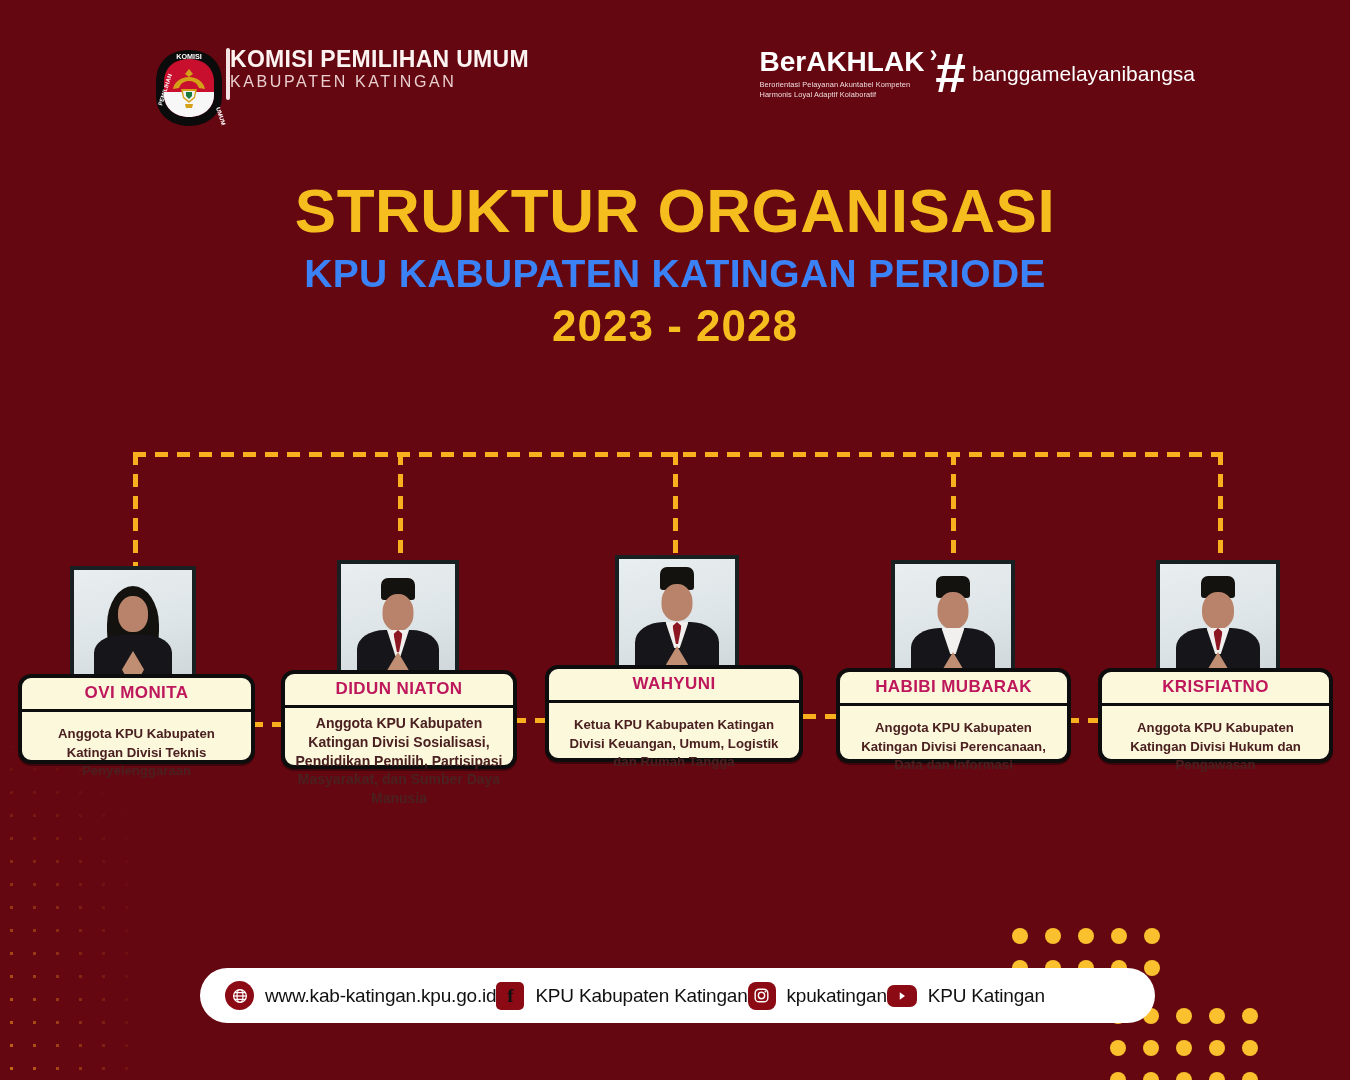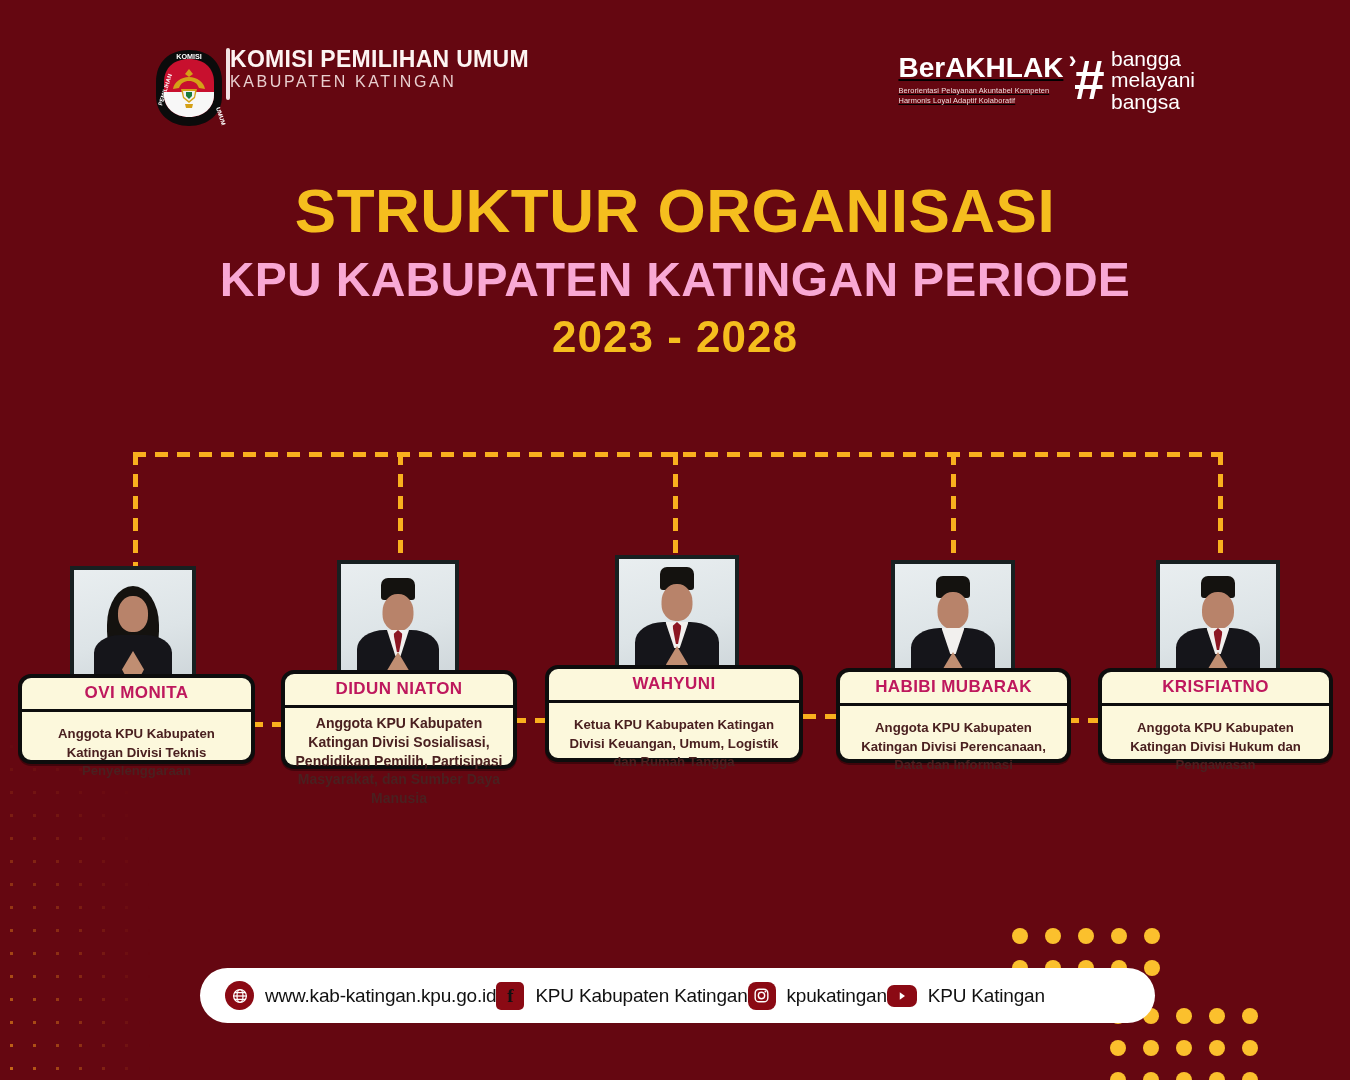--- a/index.html
+++ b/index.html
@@ -34,32 +34,32 @@
   .header{ position:absolute; top:0; left:0; width:100%; height:150px; }
 
   .kpu-block{ position:absolute; left:152px; top:48px; display:flex; align-items:flex-start; gap:0; }
   .kpu-logo{ width:74px; height:80px; position:relative; flex:none; }
   .kpu-divider{ width:4px; height:52px; background:#f3e3e3; border-radius:2px; }
   .kpu-titles{ display:flex; flex-direction:column; justify-content:center; gap:3px; }
   .kpu-t1{ font-size:23px; font-weight:bold; color:#fdf4f2; letter-spacing:.3px; line-height:1; }
   .kpu-t2{ font-size:16px; color:#e9cfcf; letter-spacing:2.6px; line-height:1; }
 
   .berakhlak{ position:absolute; right:155px; top:48px; display:flex; align-items:center; gap:10px; }
-  .ba-left{ text-align:left;text-decoration:underline; }
+  .ba-left{ text-align:left; }
   .ba-word{ font-size:28px; font-weight:bold; color:#ffffff; line-height:1; position:relative; }
   .ba-word .tick{ position:absolute; right:-13px; top:-5px; font-size:23px; font-weight:bold; }
   .ba-sub{ font-size:7.4px; color:#f0dcdc; line-height:1.32; margin-top:4px; letter-spacing:.1px; }
   .ba-hash{ font-size:55px; font-weight:bold; color:#fff; line-height:.85; font-style:italic; letter-spacing:-3px; }
-  .ba-right{ display:flex; flex-direction:column; line-height:1.02; }
+  .ba-right{ display:flex; flex-direction:row; line-height:1.02; }
   .ba-right span{ font-size:21px; color:#fff; }
 
   
   .title-wrap{ position:absolute; top:178px; left:0; width:100%; text-align:center; }
   .title-1{ font-size:62px; font-weight:bold; color:#F5BE1E; letter-spacing:.5px; line-height:1.08; }
-  .title-2{ font-size:48px; font-weight:bold; color:#f9a8d4; letter-spacing:.3px; line-height:1.2; margin-top:6px; }
+  .title-2{ font-size:39px; font-weight:bold; color:#3b82f6; letter-spacing:.3px; line-height:1.2; margin-top:6px; }
   .title-3{ font-size:44px; font-weight:bold; color:#F5BE1E; letter-spacing:1px; line-height:1.2; margin-top:2px; }
 
   
   .conn{ position:absolute; pointer-events:none; }
   .h-dash{ height:5px; background-image:linear-gradient(to right,#F9B01E 0 13px, transparent 13px 22px); background-size:22px 5px; }
   .v-dash{ width:5px; background-image:linear-gradient(to bottom,#F9B01E 0 13px, transparent 13px 22px); background-size:5px 22px; }
 
   
   .person{ position:absolute; }
   .photo{ position:absolute; background:#182021; border:4px solid #182021; overflow:hidden; }

